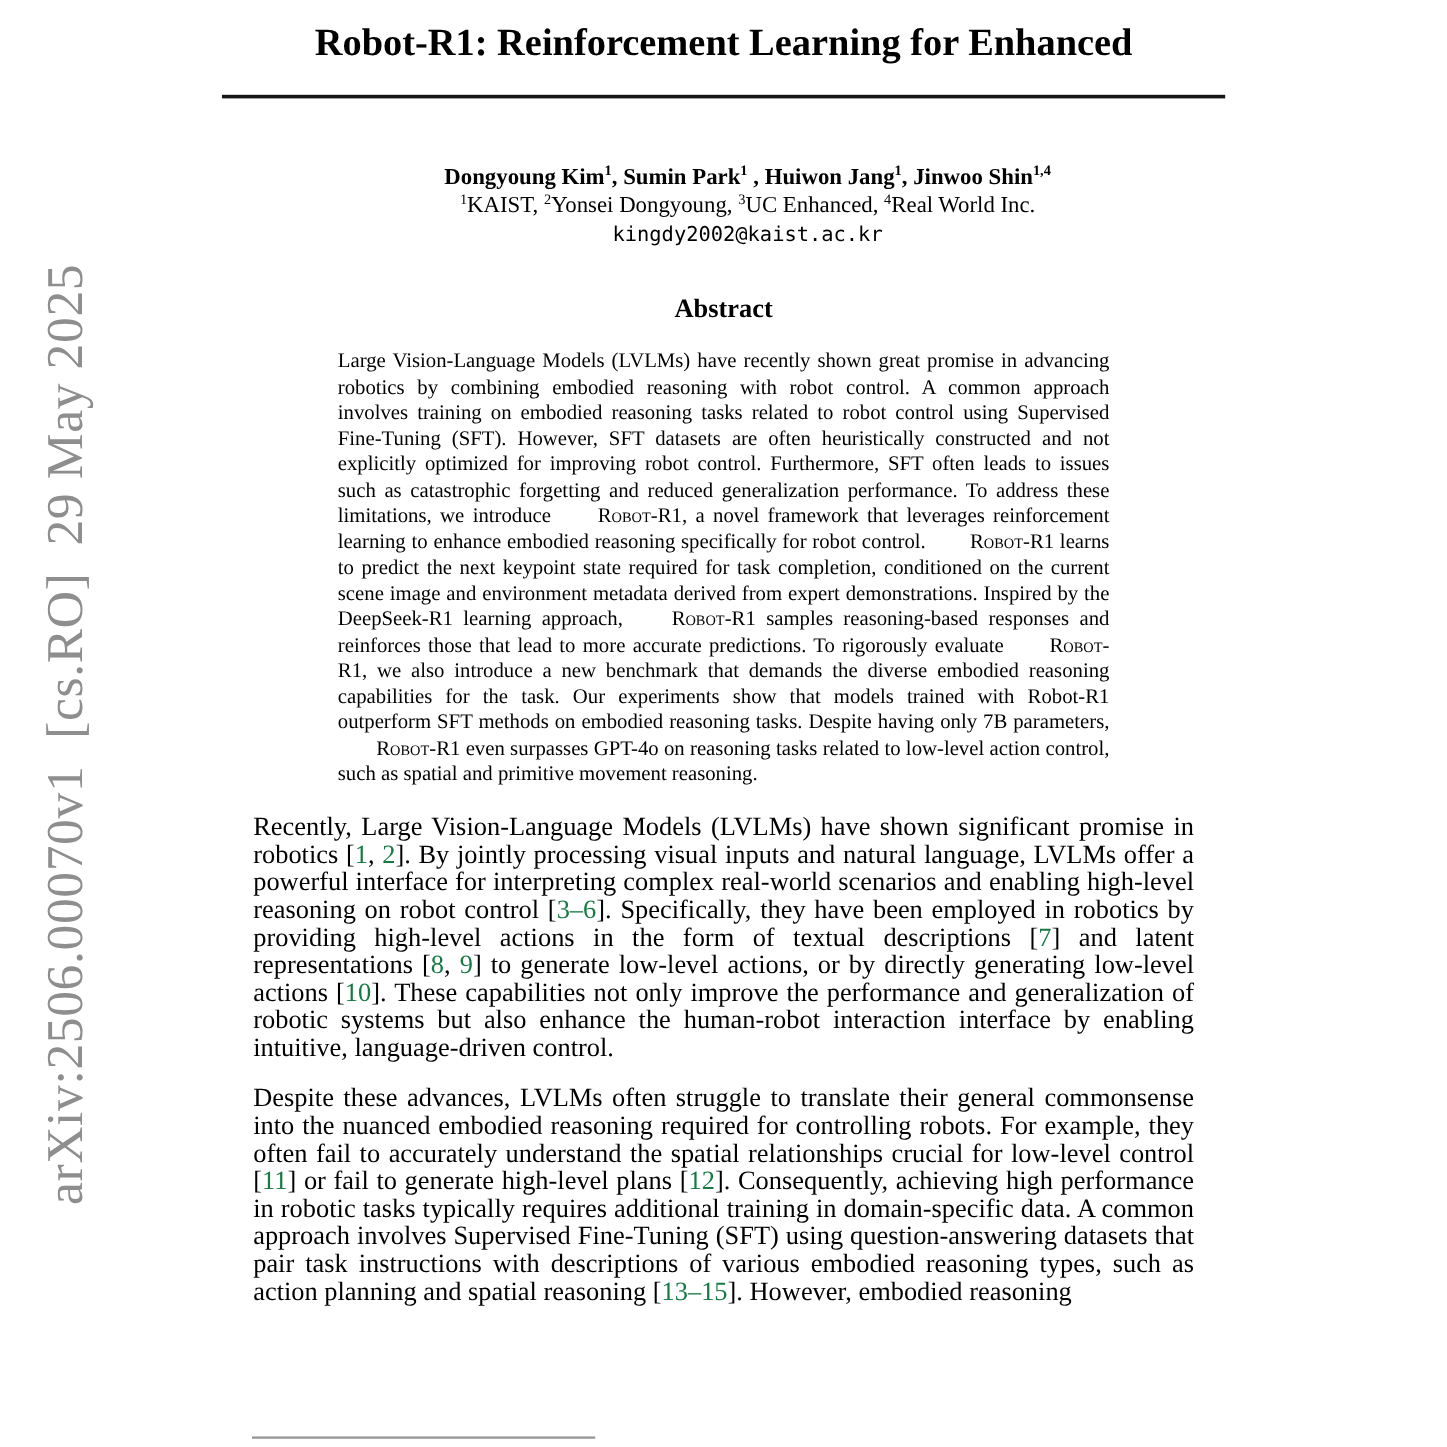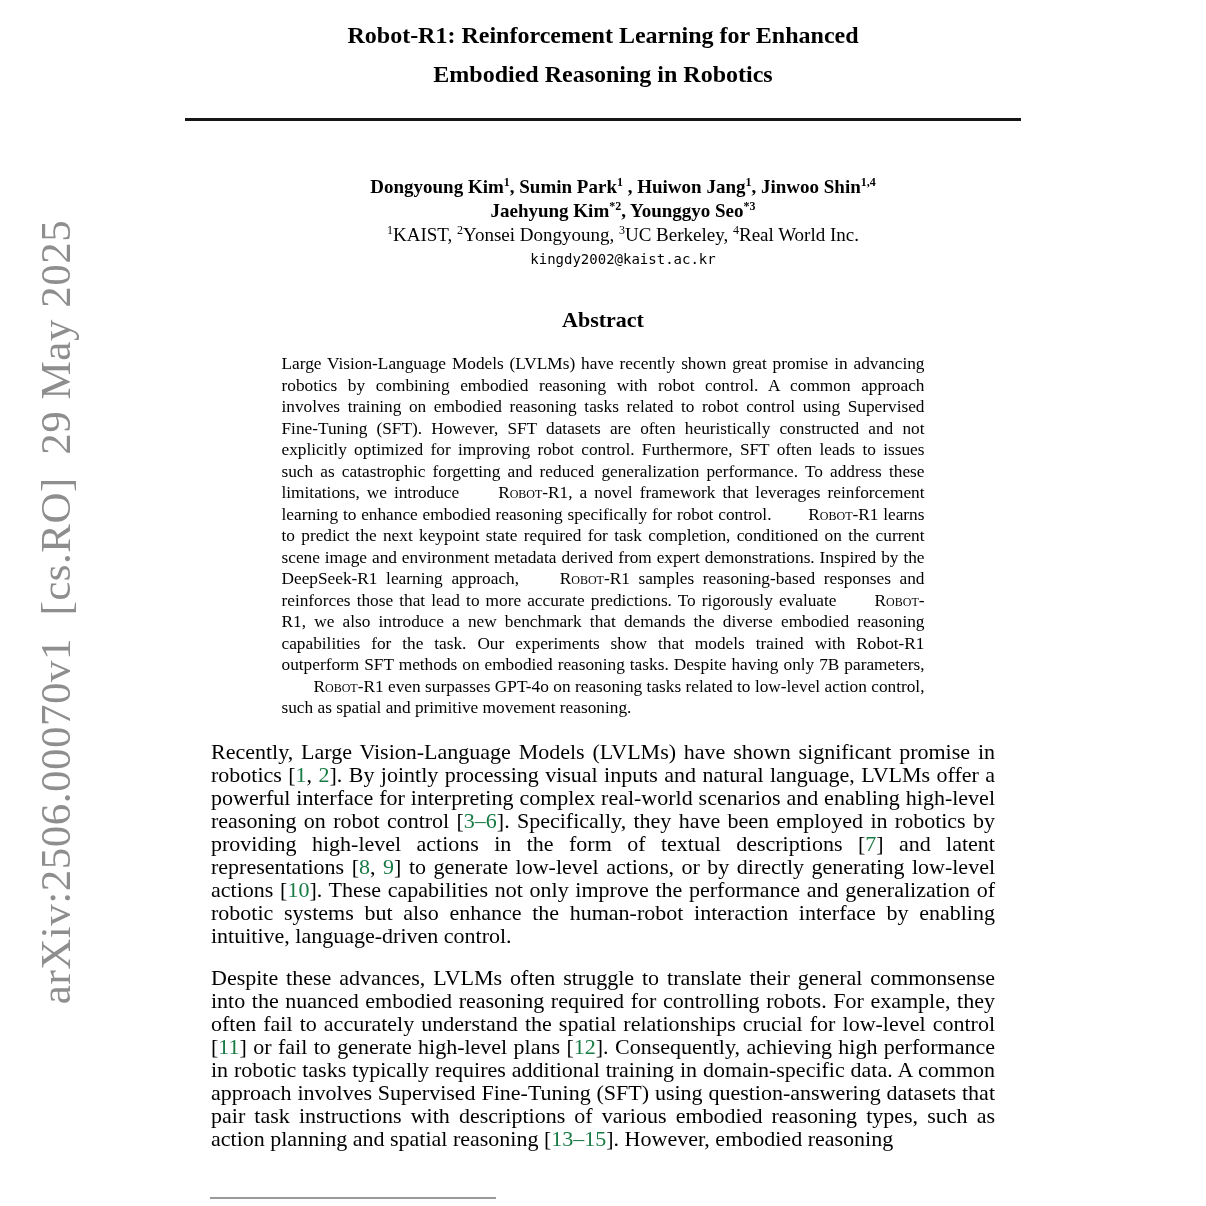--- a/index.html
+++ b/index.html
@@ -8,27 +8,27 @@
     overflow:hidden; color:#000;
     font-family:"Liberation Serif", serif;
   }
   .watermark {
     position:absolute; left:55px; top:612px;
     transform:translate(-50%,-50%) rotate(-90deg);
     font-size:43px; color:#8e8e8e; white-space:pre; letter-spacing:0.5px;
   }
   .title {
     padding-top:16px; text-align:center; font-weight:bold;
-    font-size:24px; line-height:39px;
+    font-size:32px; line-height:39px;
   }
   .title-rule { width:836px; height:3px; background:#161616; margin:24px auto 0; }
   .authors { margin-top:54px; text-align:center; font-size:19px; line-height:24px;padding-left:40px; }
   .bold-line { font-weight:bold; }
   sup { font-size:12px; vertical-align:super; line-height:0; }
-  .email { font-family:"DejaVu Sans Mono", monospace; font-size:14px; }
+  .email { font-family:"DejaVu Sans Mono", monospace; font-size:17px; }
   .abstract-heading {
     margin-top:36px; text-align:center; font-weight:bold;
     font-size:22px; line-height:26px;
   }
   .abstract-body {
     width:643px; margin:20px auto 0; font-size:17.3px; line-height:21.5px;
     text-align:justify;
   }
   .section-heading { width:784px; margin:46px auto 0; font-size:24.5px; font-weight:bold; line-height:30px; }
   .section-number { display:inline-block; margin-right:22px; }
@@ -40,29 +40,27 @@
 </style>
 </head>
 <body>
 
 <div class="page">
 
   <div class="watermark">arXiv:2506.00070v1  [cs.RO]  29 May 2025</div>
 
   <div class="title">
       <div>Robot-R1: Reinforcement Learning for Enhanced</div>
-      <div>Embodied Reasoning in Robotics</div>
     </div>
 
   <div class="title-rule"></div>
 
   <div class="authors">
     <div class="bold-line"><span>Dongyoung Kim</span><sup>1</sup><span>, Sumin Park</span><sup>1</sup><span> , Huiwon Jang</span><sup>1</sup><span>, Jinwoo Shin</span><sup>1,4</sup></div>
-    <div class="bold-line"><span>Jaehyung Kim</span><sup>*2</sup><span>, Younggyo Seo</span><sup>*3</sup></div>
-    <div><sup>1</sup><span>KAIST, </span><sup>2</sup><span>Yonsei Dongyoung, </span><sup>3</sup><span>UC Berkeley, </span><sup>4</sup><span>Real World Inc.</span></div>
+    <div><sup>1</sup><span>KAIST, </span><sup>2</sup><span>Yonsei Dongyoung, </span><sup>3</sup><span>UC Enhanced, </span><sup>4</sup><span>Real World Inc.</span></div>
     <div class="email">kingdy2002@kaist.ac.kr</div>
   </div>
 
   <div class="abstract-heading">Abstract</div>
 
   <div class="abstract-body"><span>Large Vision-Language Models (LVLMs) have recently shown great promise in advancing robotics by combining embodied reasoning with robot control. A common approach involves training on embodied reasoning tasks related to robot control using Supervised Fine-Tuning (SFT). However, SFT datasets are often heuristically constructed and not explicitly optimized for improving robot control. Furthermore, SFT often leads to issues such as catastrophic forgetting and reduced generalization performance. To address these limitations, we introduce </span><span class="sc">Robot-R1</span><span>, a novel framework that leverages reinforcement learning to enhance embodied reasoning specifically for robot control. </span><span class="sc">Robot-R1</span><span> learns to predict the next keypoint state required for task completion, conditioned on the current scene image and environment metadata derived from expert demonstrations. Inspired by the DeepSeek-R1 learning approach, </span><span class="sc">Robot-R1</span><span> samples reasoning-based responses and reinforces those that lead to more accurate predictions. To rigorously evaluate </span><span class="sc">Robot-R1</span><span>, we also introduce a new benchmark that demands the diverse embodied reasoning capabilities for the task. Our experiments show that models trained with Robot-R1 outperform SFT methods on embodied reasoning tasks. Despite having only 7B parameters, </span><span class="sc">Robot-R1</span><span> even surpasses GPT-4o on reasoning tasks related to low-level action control, such as spatial and primitive movement reasoning.</span></div>
 
 
   <div class="para"><span>Recently, Large Vision-Language Models (LVLMs) have shown significant promise in robotics [</span><span class="cite">1</span><span>, </span><span class="cite">2</span><span>]. By jointly processing visual inputs and natural language, LVLMs offer a powerful interface for interpreting complex real-world scenarios and enabling high-level reasoning on robot control [</span><span class="cite">3–6</span><span>]. Specifically, they have been employed in robotics by providing high-level actions in the form of textual descriptions [</span><span class="cite">7</span><span>] and latent representations [</span><span class="cite">8</span><span>, </span><span class="cite">9</span><span>] to generate low-level actions, or by directly generating low-level actions [</span><span class="cite">10</span><span>]. These capabilities not only improve the performance and generalization of robotic systems but also enhance the human-robot interaction interface by enabling intuitive, language-driven control.</span></div>
 

